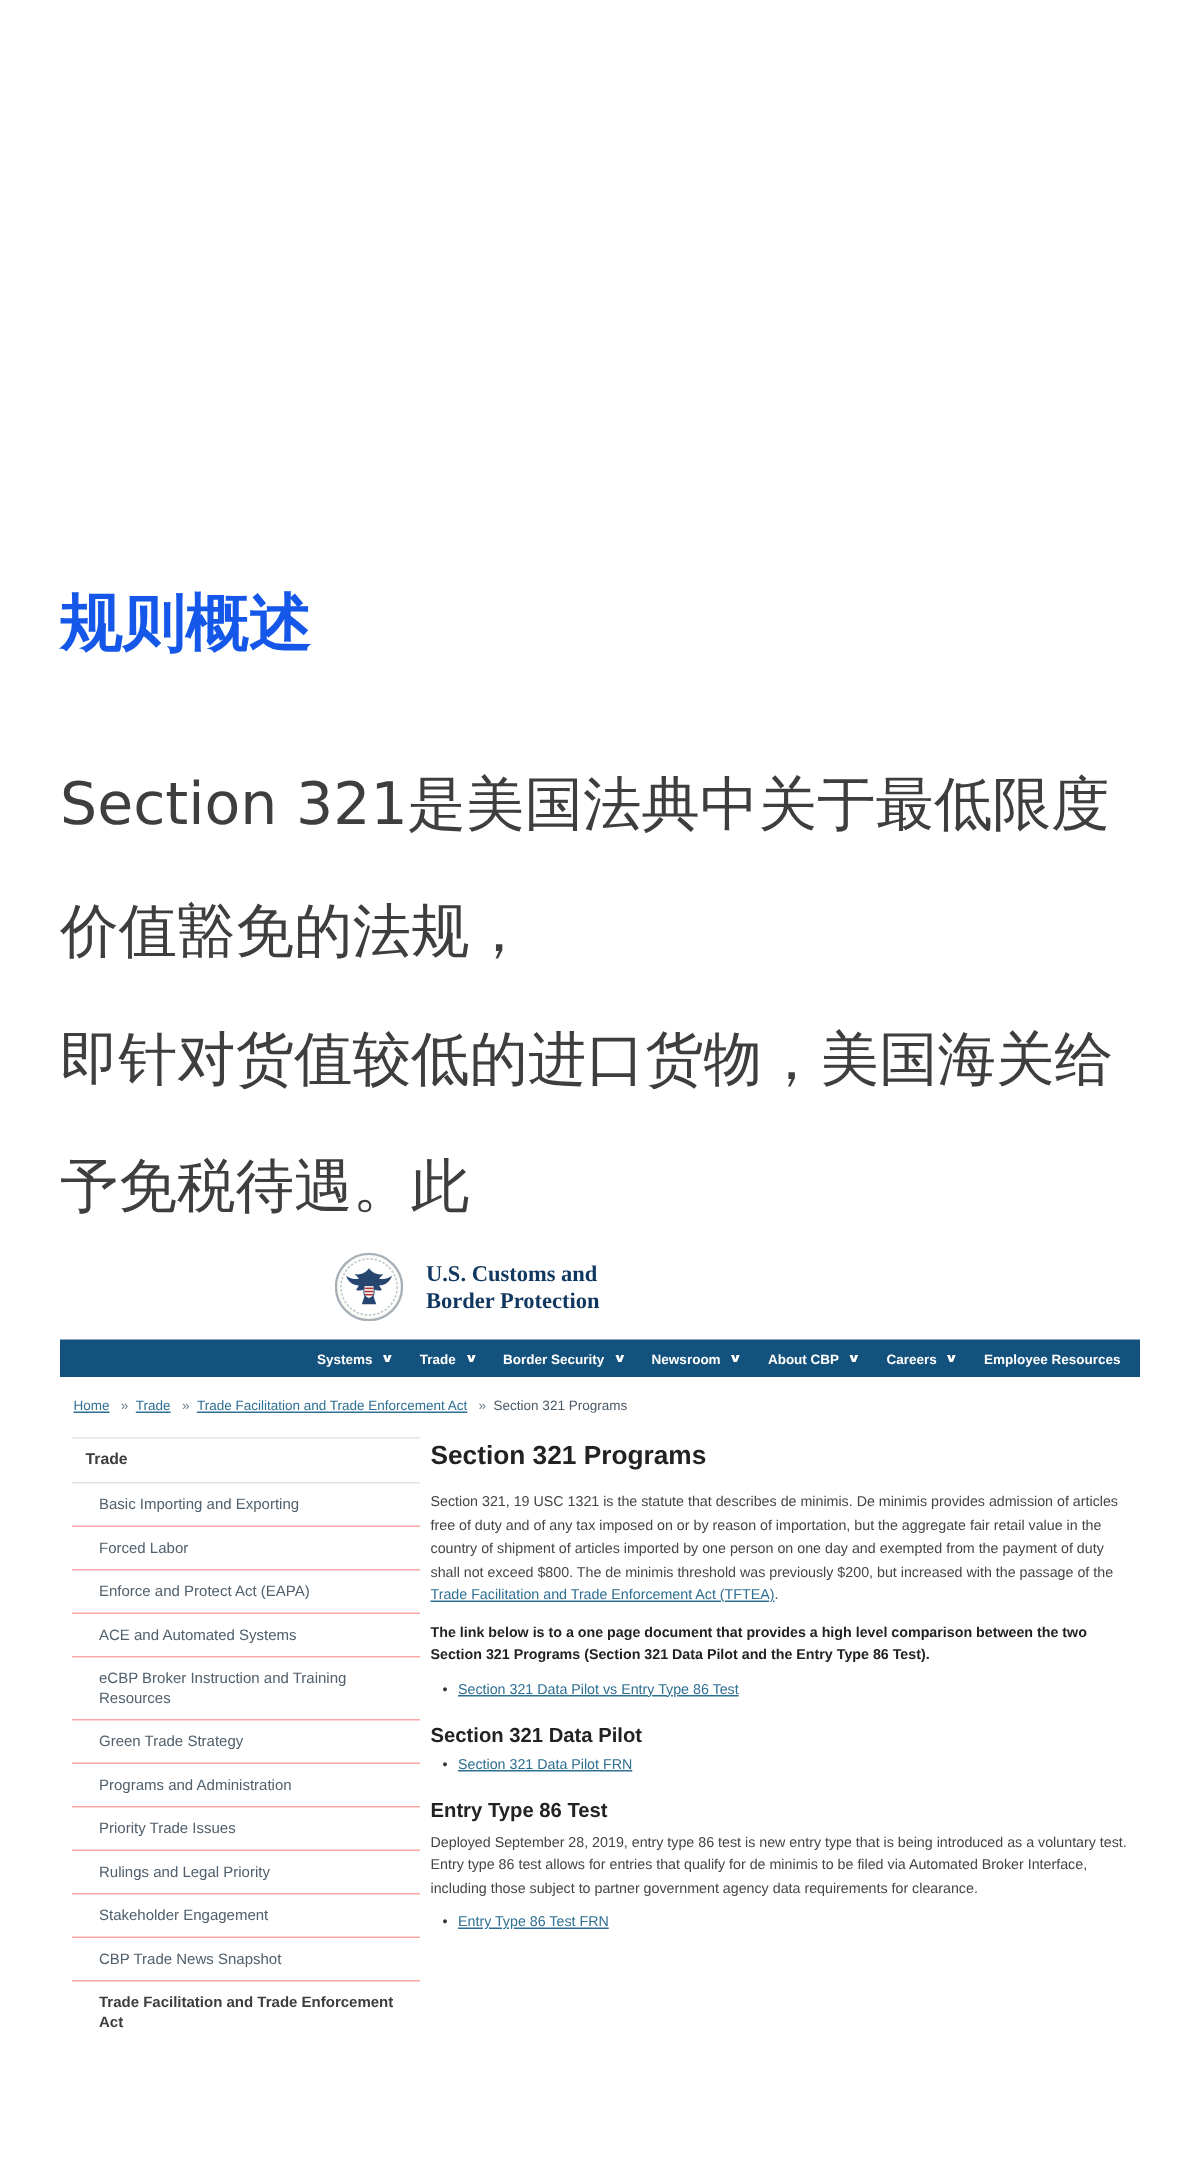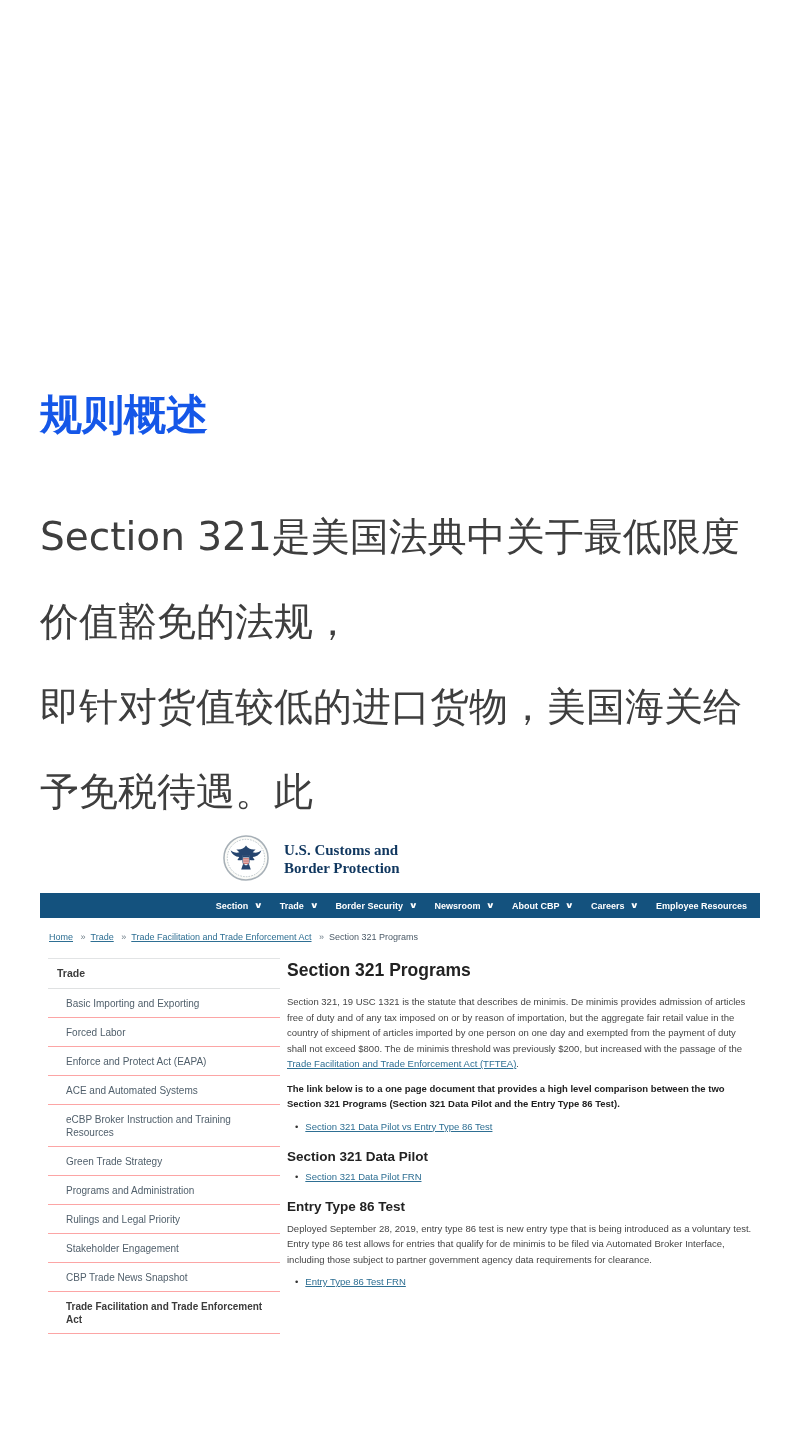--- a/index.html
+++ b/index.html
@@ -83,21 +83,21 @@
       </g>
     </svg>
     <div class="logo-text">
       <div>U.S. Customs and</div>
       <div>Border Protection</div>
     </div>
 
     <nav class="navbar">
 
         <div class="nav-item">
-          <span class="nav-label">Section</span>
+          <span class="nav-label">Systems</span>
           <span class="chevron">∨</span>
         </div>
 
         <div class="nav-item active">
           <span class="nav-label">Trade</span>
           <span class="chevron">∨</span>
         </div>
 
         <div class="nav-item">
           <span class="nav-label">Border Security</span>
@@ -163,20 +163,23 @@
           </div>
 
           <div class="side-item">
             <span>Green Trade Strategy</span>
           </div>
 
           <div class="side-item">
             <span>Programs and Administration</span>
           </div>
 
+          <div class="side-item">
+            <span>Priority Trade Issues</span>
+          </div>
 
           <div class="side-item">
             <span>Rulings and Legal Priority</span>
           </div>
 
           <div class="side-item">
             <span>Stakeholder Engagement</span>
           </div>
 
           <div class="side-item">

